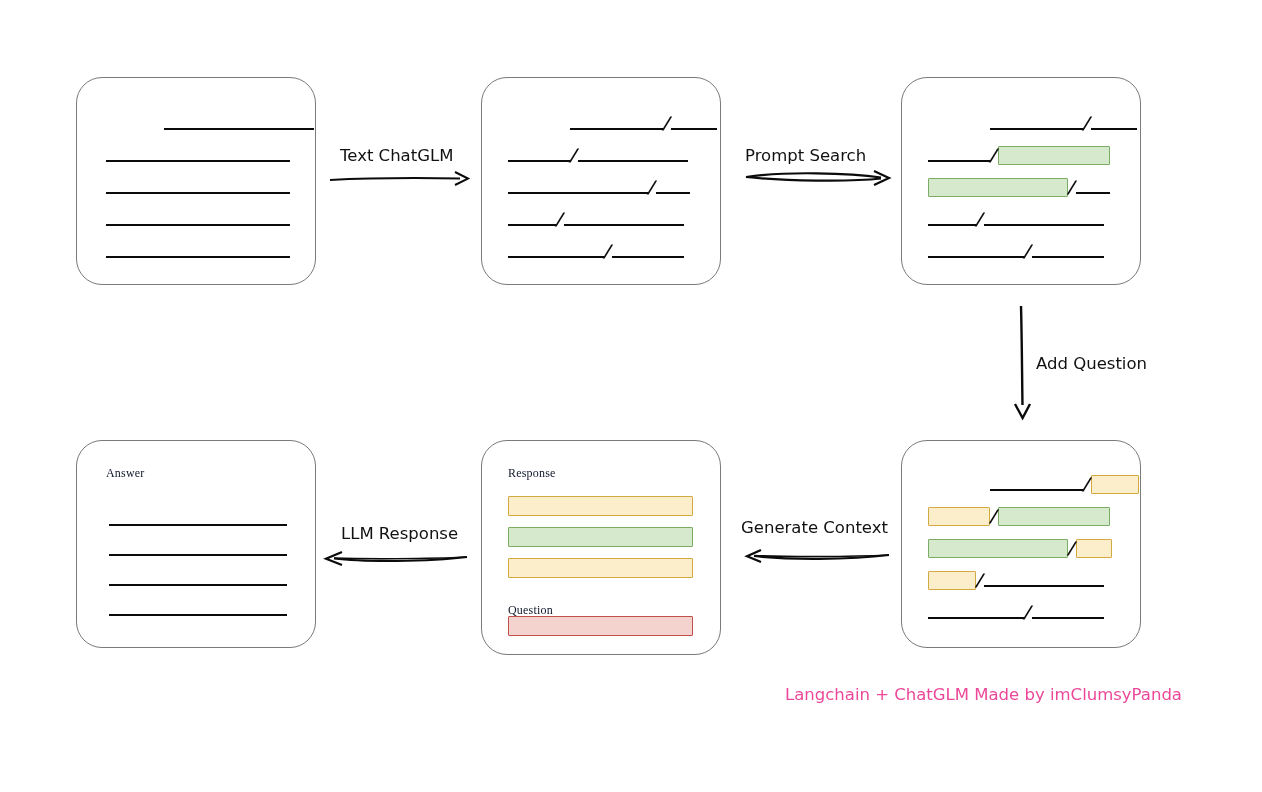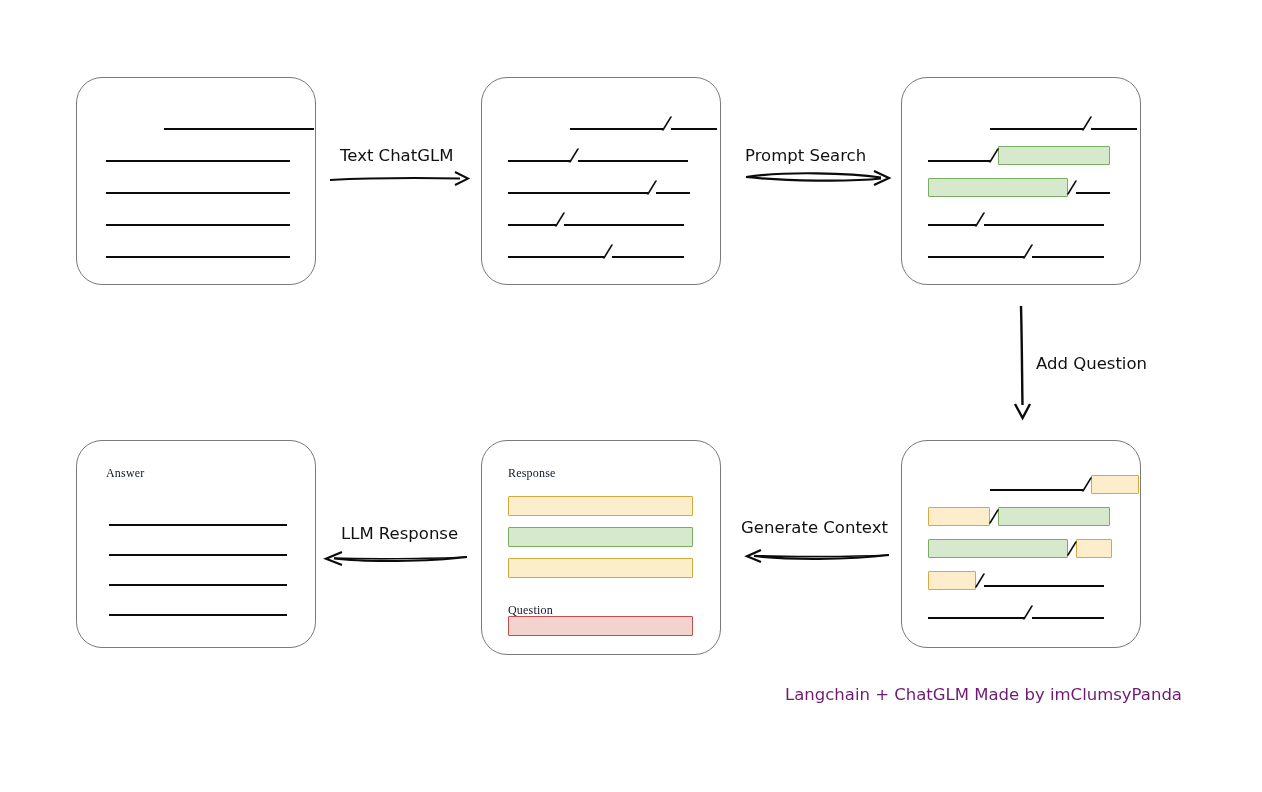--- a/index.html
+++ b/index.html
@@ -92,21 +92,21 @@
     font-size: 16.5px;
     color: #111111;
     white-space: nowrap;
   }
   .arrow-svg { position: absolute; overflow: visible; }
 
   .footer-note {
     position: absolute;
     font-family: "DejaVu Sans", sans-serif;
     font-size: 16.5px;
-    color: #701a75;
+    color: #ec4899;
     white-space: nowrap;
   }
 </style>
 </head>
 <body>
 
 <div id="canvas">
 
   <div class="doc-box" style="left:76px; top:77px; width:240px; height:208px;">
     <div class="rows-host">

